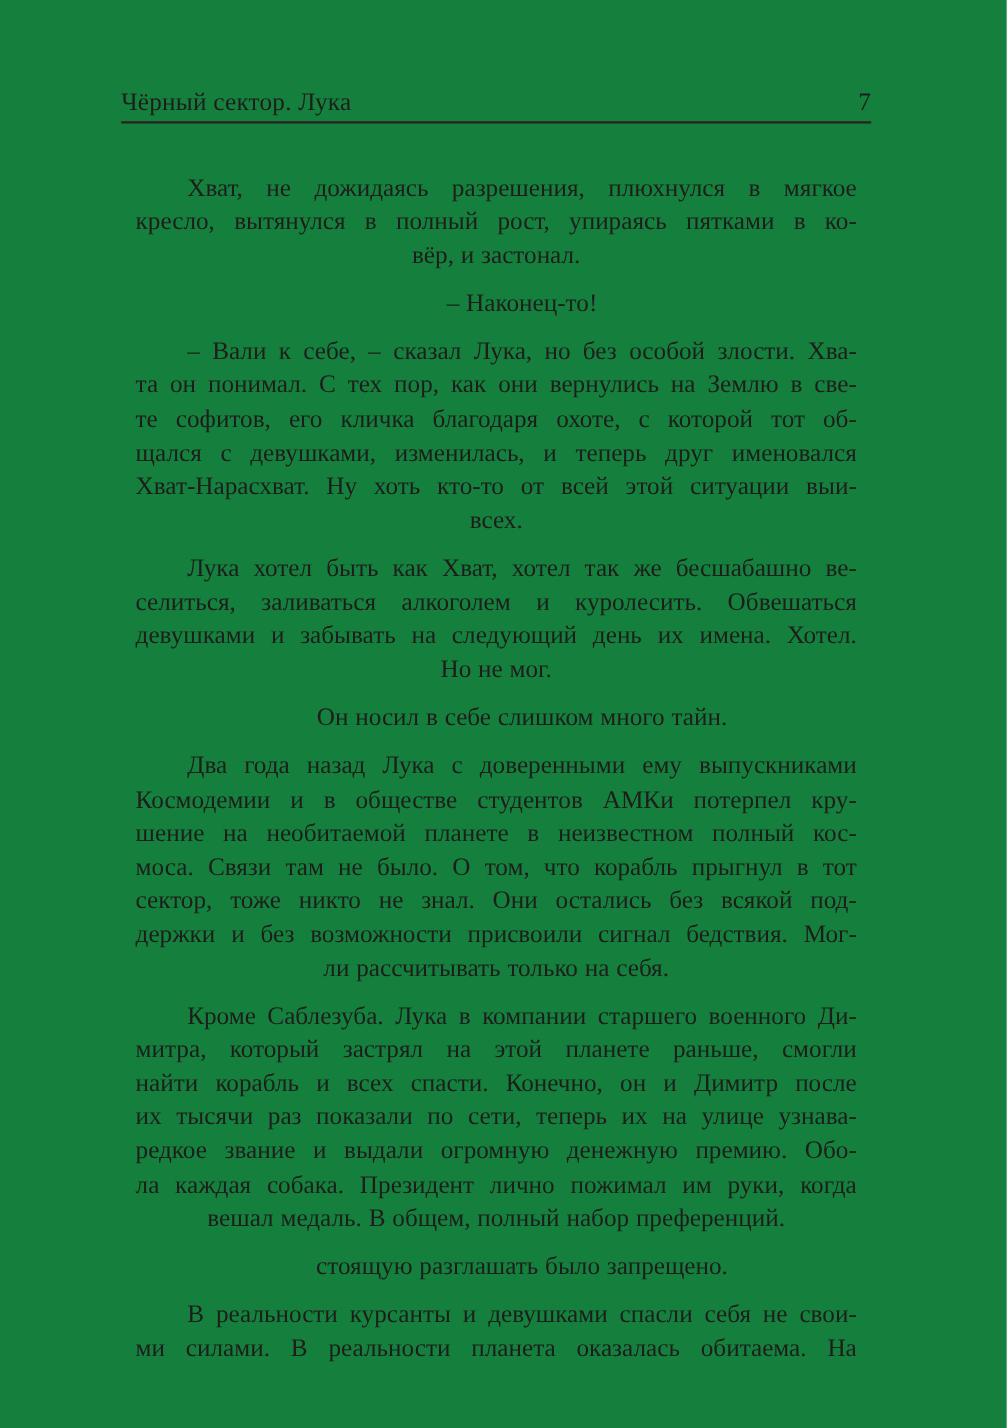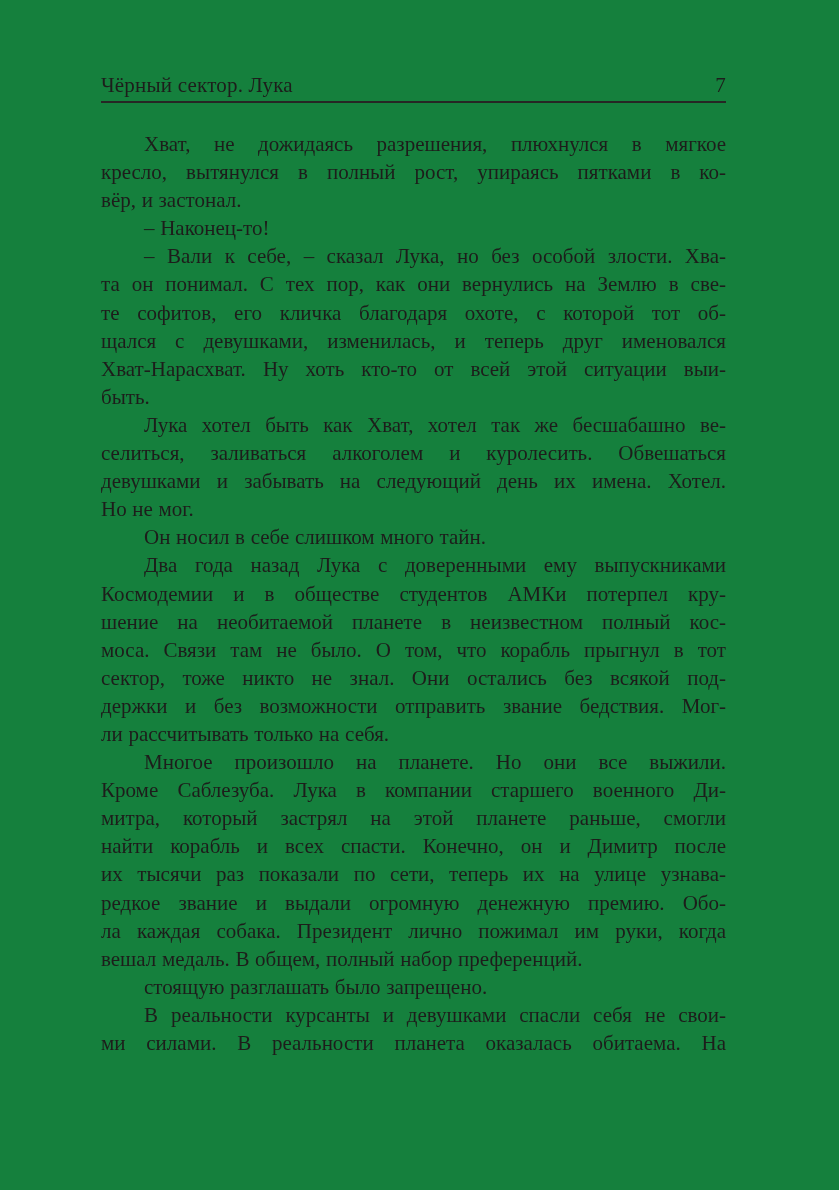--- a/index.html
+++ b/index.html
@@ -39,31 +39,31 @@
   }
   .body-text {
     position: absolute;
     left: 101px;
     right: 113px;
     top: 130px;
     font-size: 21px;
     line-height: 28.1px;
   }
   .paragraph {
-    margin: 0;
+    margin: 12px;
     padding: 0;
   }
   .line {
     text-align: justify;
     text-align-last: justify;
     word-spacing: 0.02em;
     white-space: normal;
   }
   .line.no-just {
-    text-align: left;
+    text-align: center;
     text-align-last: auto;
   }
   .paragraph .line:first-child {
     text-indent: 43px;
   }
 </style>
 </head>
 <body>
 
 <div class="page">
@@ -82,42 +82,41 @@
       </div>
       <div class="paragraph">
         <div class="line no-just">– Наконец-то!</div>
       </div>
       <div class="paragraph">
         <div class="line">– Вали к себе, – сказал Лука, но без особой злости. Хва-</div>
         <div class="line">та он понимал. С тех пор, как они вернулись на Землю в све-</div>
         <div class="line">те софитов, его кличка благодаря охоте, с которой тот об-</div>
         <div class="line">щался с девушками, изменилась, и теперь друг именовался</div>
         <div class="line">Хват-Нарасхват. Ну хоть кто-то от всей этой ситуации выи-</div>
-        <div class="line no-just">быть.</div>
+        <div class="line no-just">всех.</div>
       </div>
       <div class="paragraph">
         <div class="line">Лука хотел быть как Хват, хотел так же бесшабашно ве-</div>
         <div class="line">селиться, заливаться алкоголем и куролесить. Обвешаться</div>
         <div class="line">девушками и забывать на следующий день их имена. Хотел.</div>
         <div class="line no-just">Но не мог.</div>
       </div>
       <div class="paragraph">
         <div class="line no-just">Он носил в себе слишком много тайн.</div>
       </div>
       <div class="paragraph">
         <div class="line">Два года назад Лука с доверенными ему выпускниками</div>
         <div class="line">Космодемии и в обществе студентов АМКи потерпел кру-</div>
         <div class="line">шение на необитаемой планете в неизвестном полный кос-</div>
         <div class="line">моса. Связи там не было. О том, что корабль прыгнул в тот</div>
         <div class="line">сектор, тоже никто не знал. Они остались без всякой под-</div>
-        <div class="line">держки и без возможности отправить звание бедствия. Мог-</div>
+        <div class="line">держки и без возможности присвоили сигнал бедствия. Мог-</div>
         <div class="line no-just">ли рассчитывать только на себя.</div>
       </div>
       <div class="paragraph">
-        <div class="line">Многое произошло на планете. Но они все выжили.</div>
         <div class="line">Кроме Саблезуба. Лука в компании старшего военного Ди-</div>
         <div class="line">митра, который застрял на этой планете раньше, смогли</div>
         <div class="line">найти корабль и всех спасти. Конечно, он и Димитр после</div>
         <div class="line">их тысячи раз показали по сети, теперь их на улице узнава-</div>
         <div class="line">редкое звание и выдали огромную денежную премию. Обо-</div>
         <div class="line">ла каждая собака. Президент лично пожимал им руки, когда</div>
         <div class="line no-just">вешал медаль. В общем, полный набор преференций.</div>
       </div>
       <div class="paragraph">
         <div class="line no-just">стоящую разглашать было запрещено.</div>

